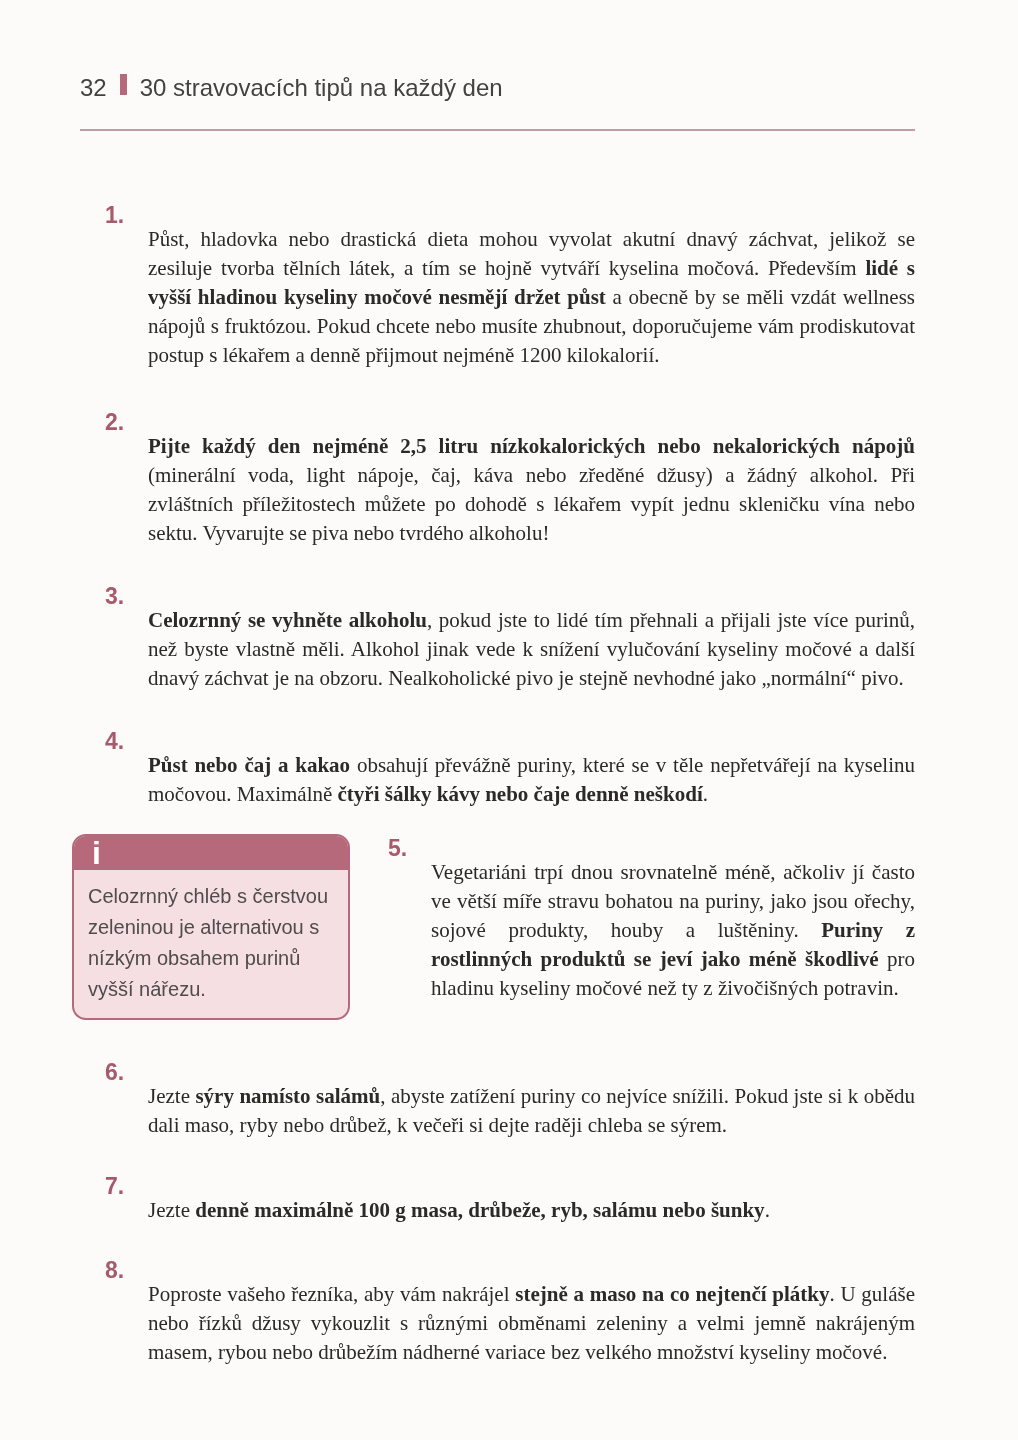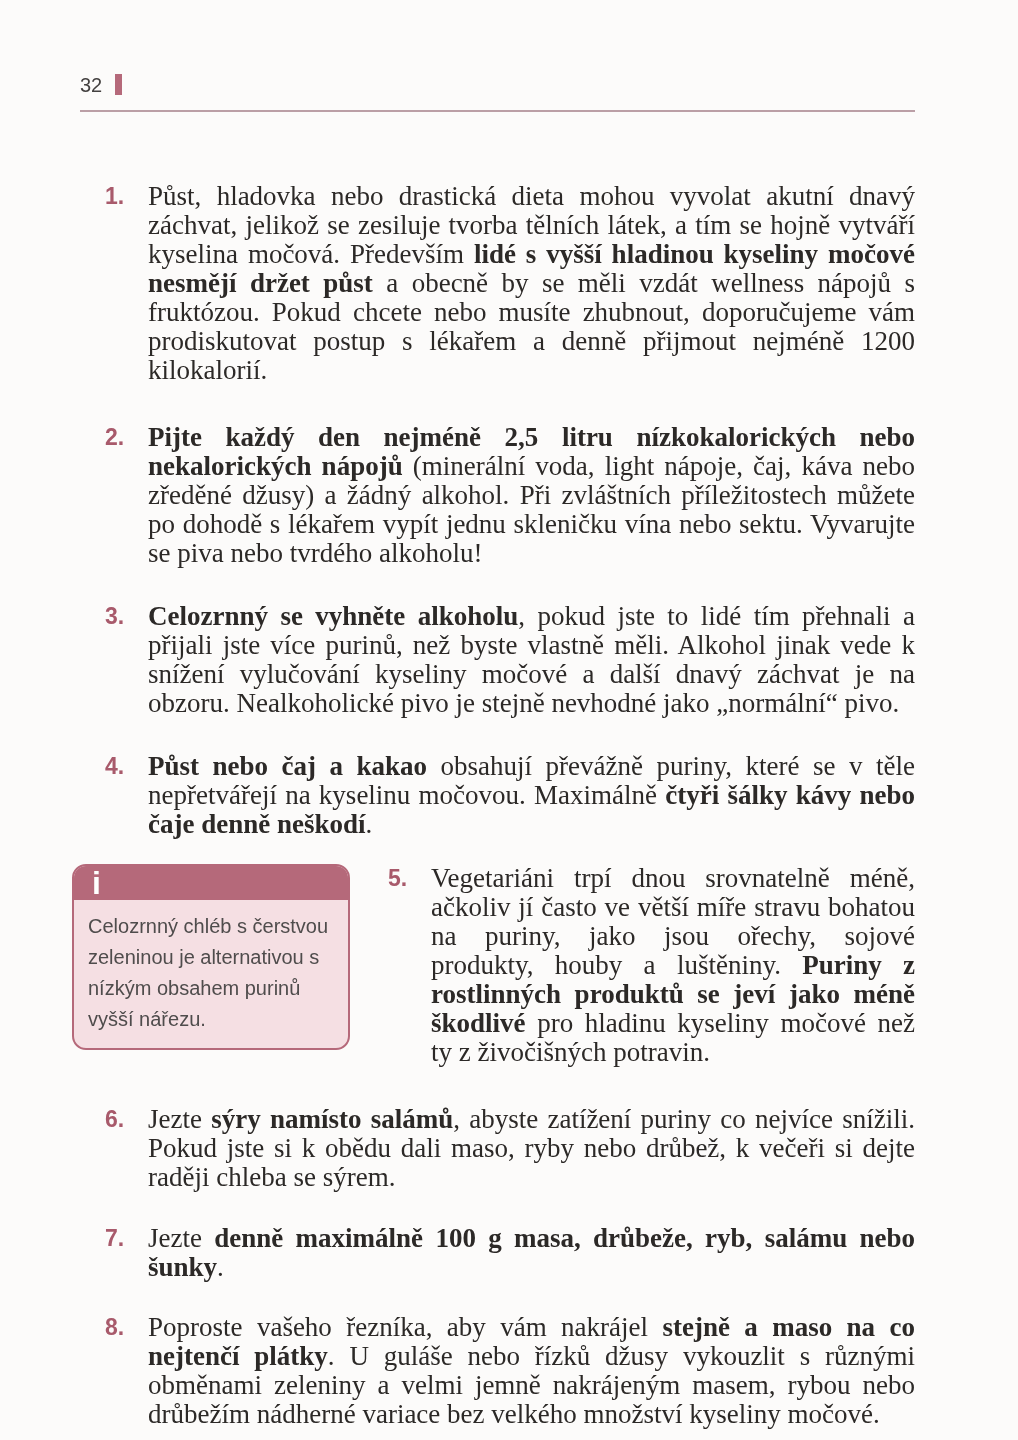--- a/index.html
+++ b/index.html
@@ -18,23 +18,23 @@
     font-family:"Liberation Serif", serif;
     color:var(--text);
     overflow:hidden;
   }
   
   .page-header{
     margin:74px 103px 0 80px;
     display:flex;
     align-items:flex-start;
     border-bottom:2px solid var(--rule);
-    padding-bottom:13px;
+    padding-bottom:27px;
     font-family:"Liberation Sans", sans-serif;
-    font-size:20px;
+    font-size:24px;
     color:var(--title_text);
   }
   .header-divider{
     display:inline-block;
     width:7px;height:21px;
     background:var(--infobox_header);
     margin:0 13px;
     flex:none;
   }
   
@@ -50,23 +50,24 @@
     flex:none;
     width:43px;
     font-family:"Liberation Sans", sans-serif;
     font-weight:bold;
     font-size:23px;
     line-height:29px;
     color:var(--accent);
   }
   .tip-text{
     flex:1;
-    font-size:27px;
+    font-size:21px;
     line-height:29px;
     text-align:justify;
+    margin-top:24px;
   }
   .tip-text .b{font-weight:bold;}
   .mb38{margin-bottom:38px;}
   .mb34{margin-bottom:34px;}
   .mb32{margin-bottom:32px;}
   .mb31{margin-bottom:31px;}
   .mb25{margin-bottom:25px;}
   
   .info-row{
     display:flex;
@@ -103,20 +104,21 @@
     line-height:31px;
     color:var(--infobox_text);
   }
 </style>
 </head>
 <body>
 
 <header class="page-header">
   <span>32</span>
   <span class="header-divider"></span>
+  <span>30 stravovacích tipů na každý den</span>
 </header>
 
 <main class="content">
 
   <div class="tip mb38">
     <span class="tip-number">1.</span>
     <div class="tip-text"><span>Půst, hladovka nebo drastická dieta mohou vyvolat akutní dnavý záchvat, jelikož se zesiluje tvorba tělních látek, a tím se hojně vytváří kyselina močová. Především </span><span class="b">lidé s vyšší hladinou kyseliny močové nesmějí držet půst</span><span> a obecně by se měli vzdát wellness nápojů s fruktózou. Pokud chcete nebo musíte zhubnout, doporučujeme vám prodiskutovat postup s lékařem a denně přijmout nejméně 1200 kilokalorií.</span></div>
   </div>
 
   <div class="tip mb34">

